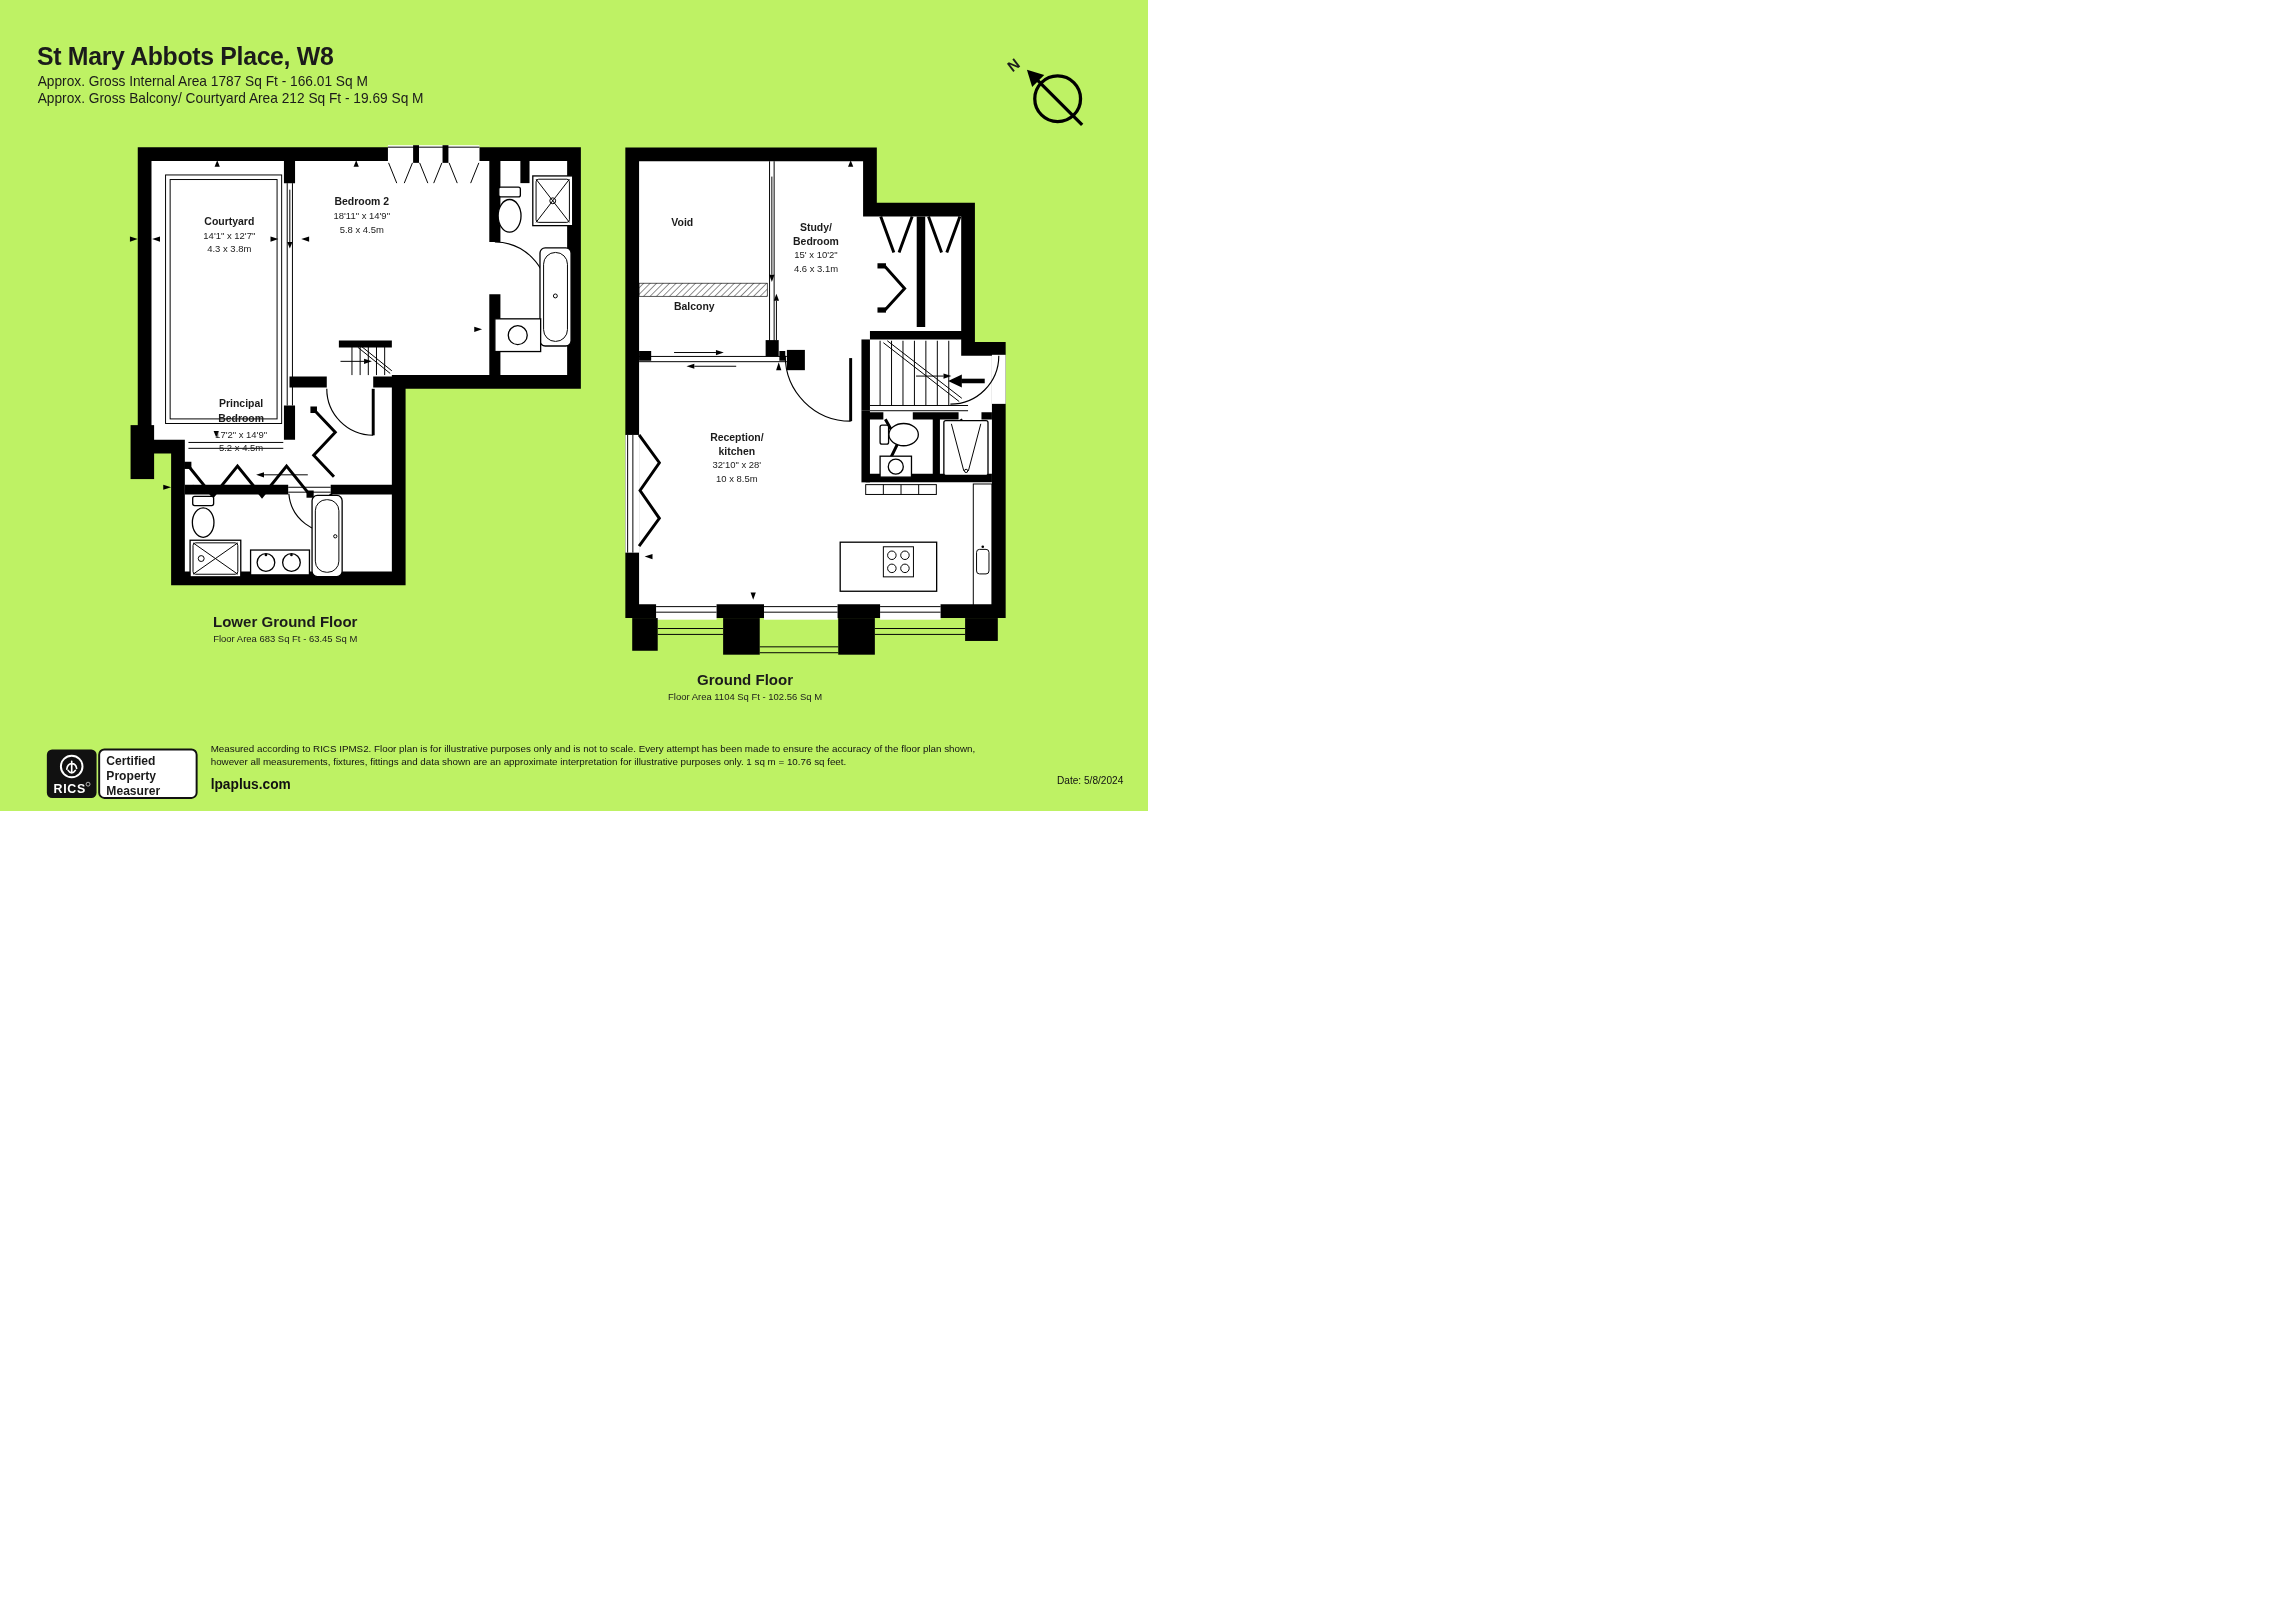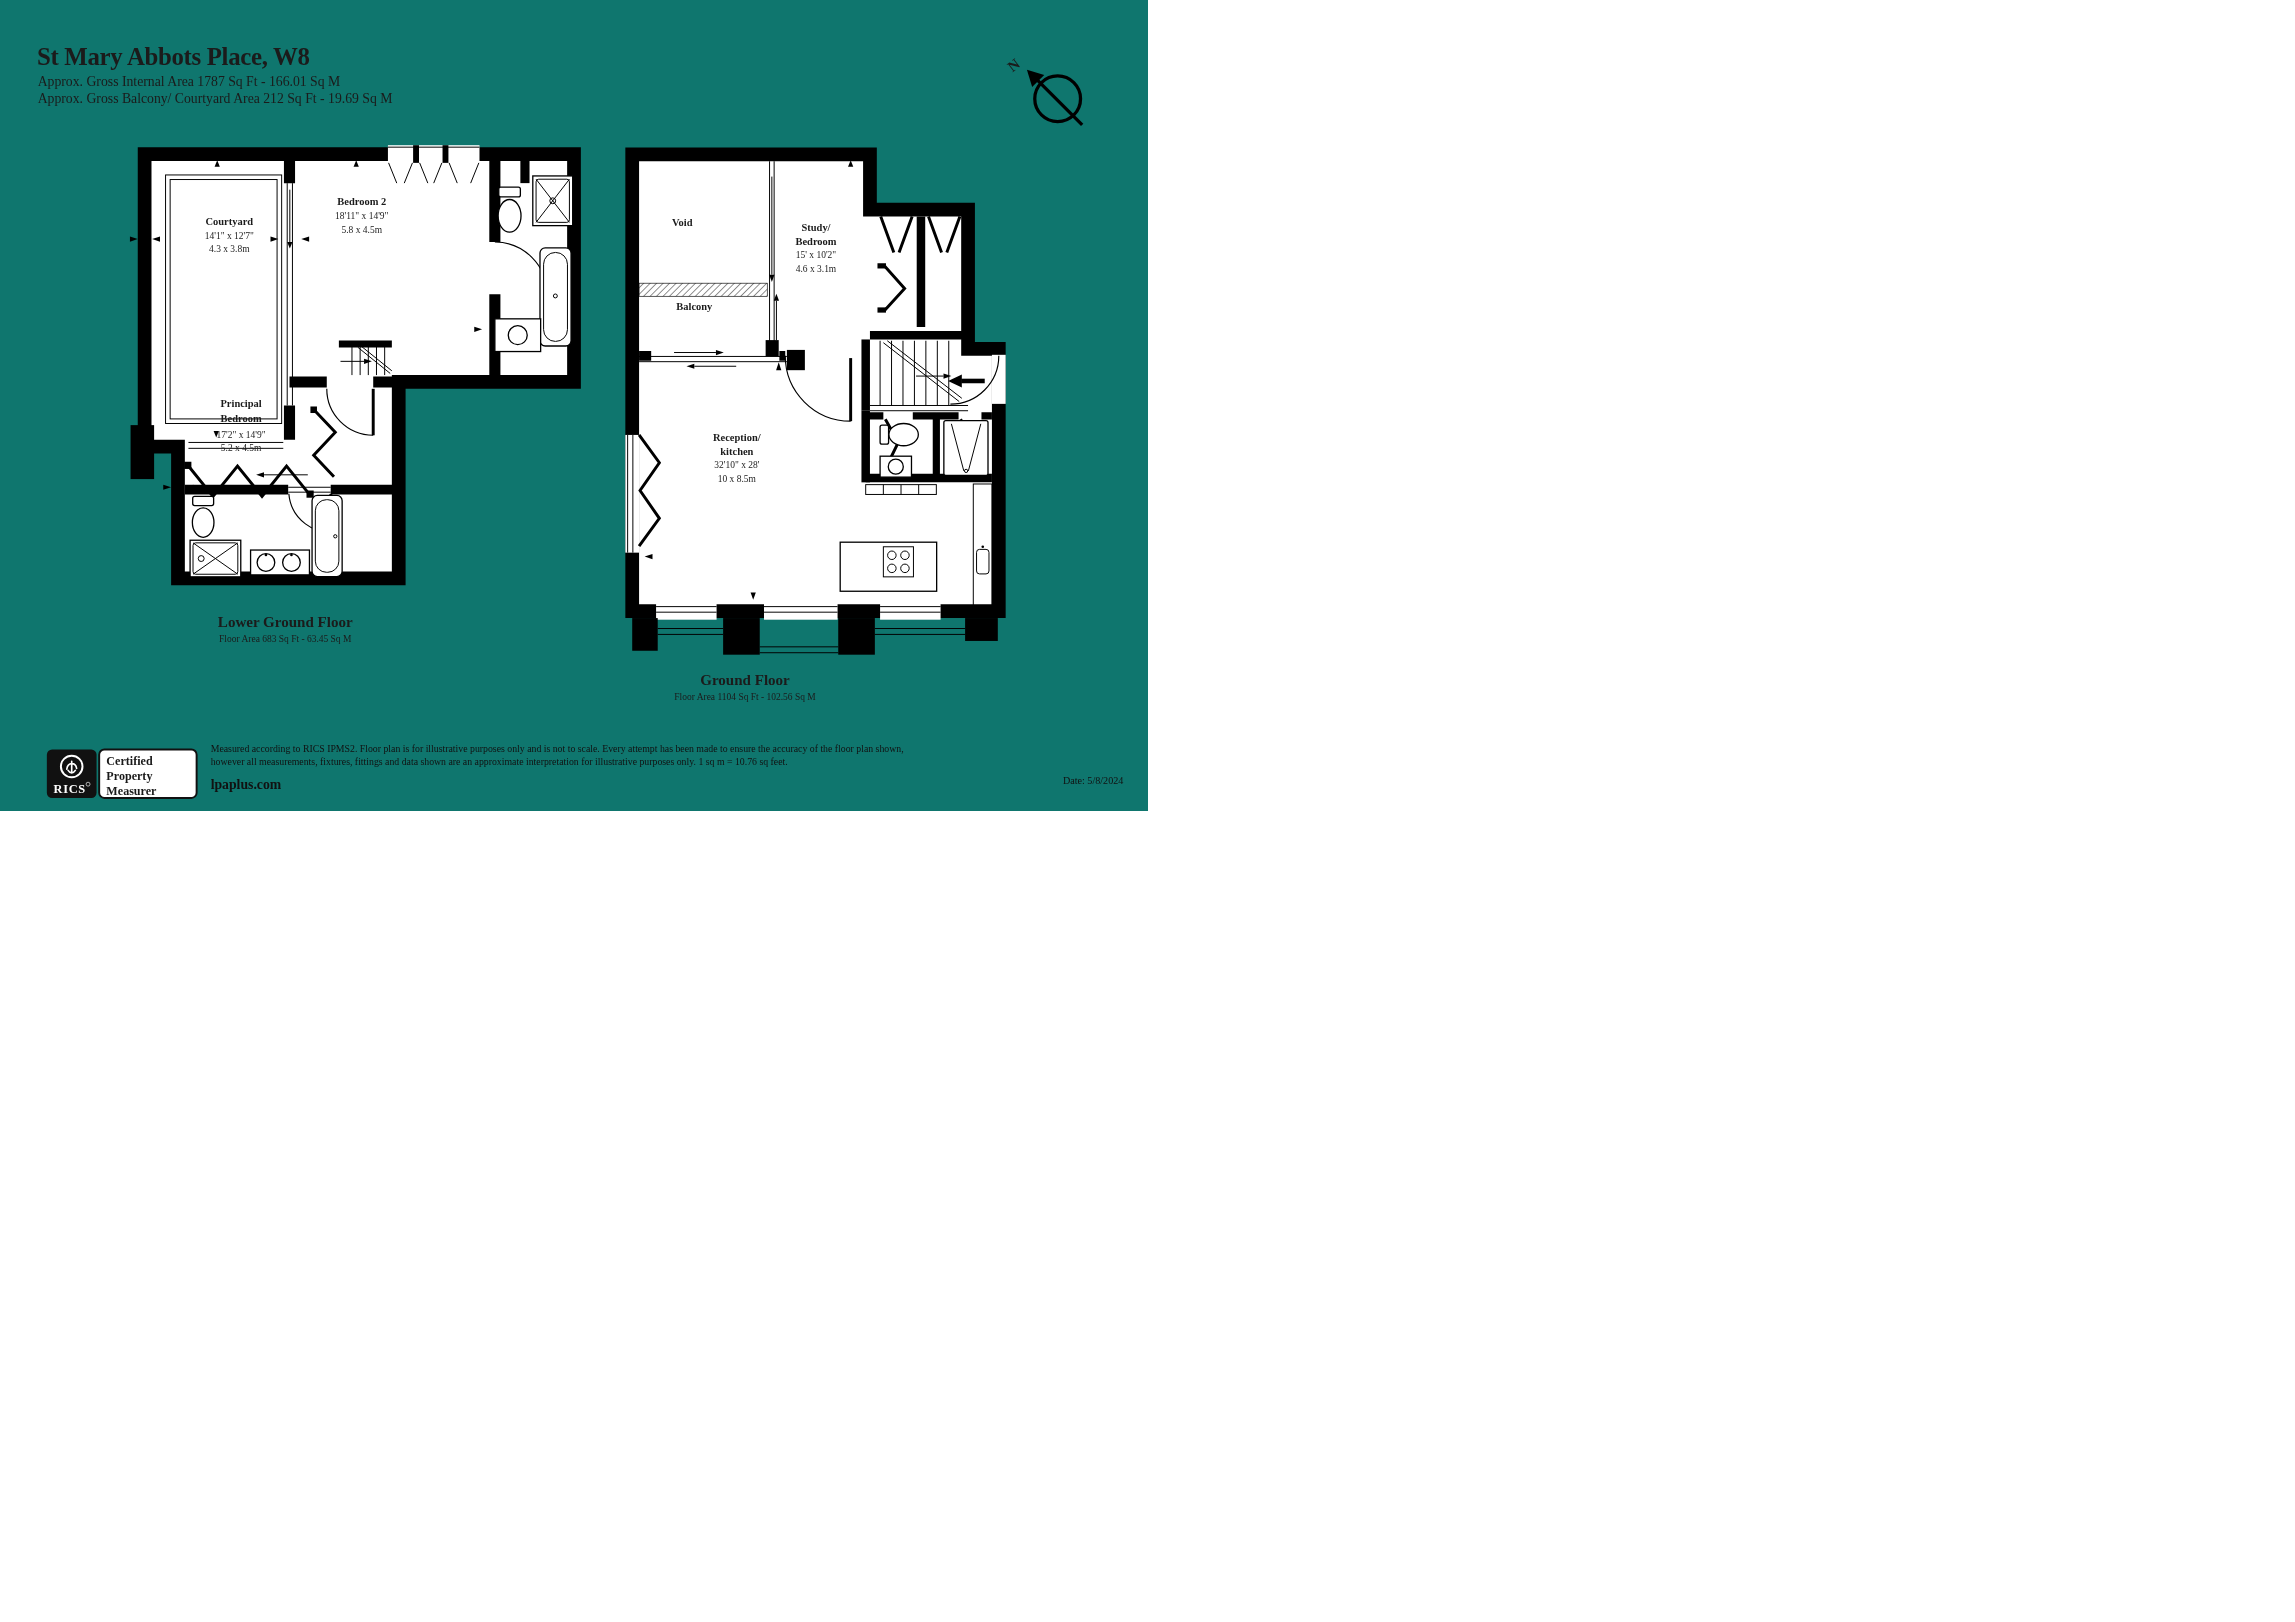--- a/index.html
+++ b/index.html
@@ -1,17 +1,17 @@
 <!DOCTYPE html>
 <html style="font-size:10.5px"><head>
 <meta charset="utf-8">
 <style>
   html,body{margin:0;padding:0;background:#ffffff;}
   body{font-family:"Liberation Sans", sans-serif;}
-  .page{position:relative;width:1148px;height:811px;background:#0f766e;overflow:hidden;font-family:Liberation Serif, serif;}
+  .page{position:relative;width:1148px;height:811px;background:#bef264;overflow:hidden;}
   svg{display:block;}
   text{fill:#1b1b1b;}
   .t-title{font-size:76px;font-weight:700;letter-spacing:-1px;}
   .t-sub{font-size:42px;font-weight:400;}
   .t-room{font-size:32px;font-weight:700;}
   .t-dim{font-size:29px;font-weight:400;}
   .t-floor{font-size:46px;font-weight:700;}
   .t-area{font-size:29px;font-weight:400;}
   .t-badge{font-size:37px;font-weight:700;fill:#1a1a1a;}
   .t-brand{font-size:38px;font-weight:700;fill:#ffffff;letter-spacing:2px;}

